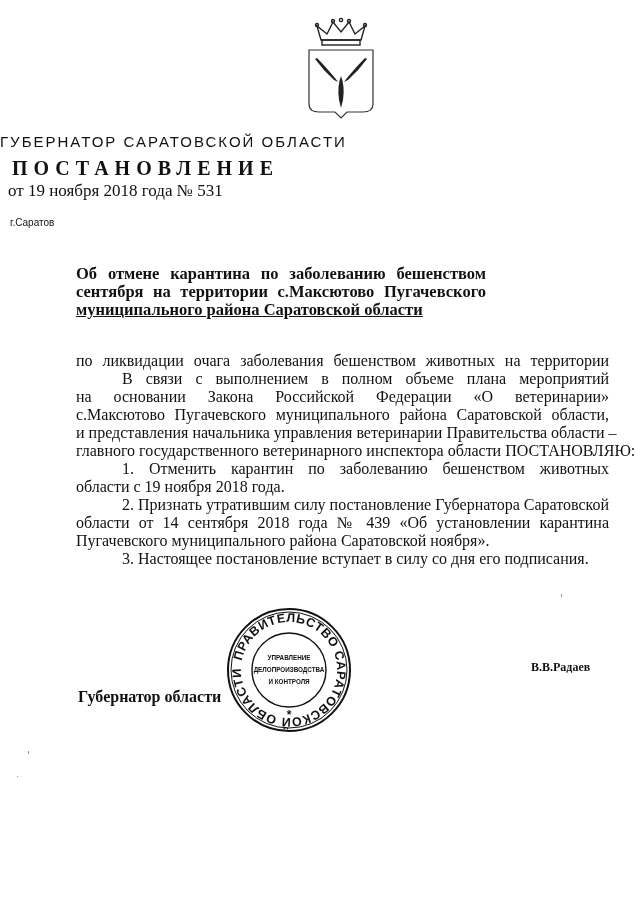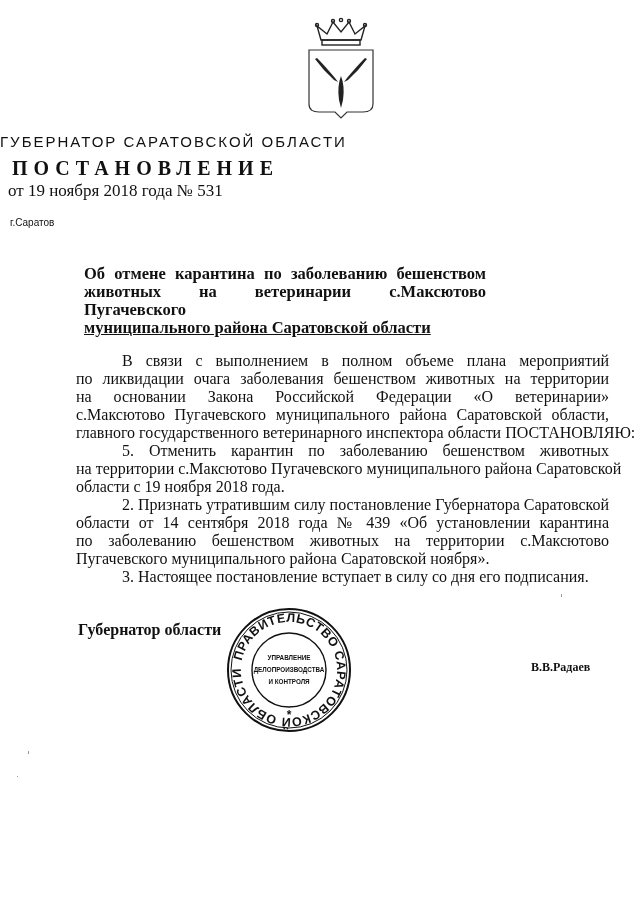--- a/index.html
+++ b/index.html
@@ -6,27 +6,27 @@
   body { width: 640px; height: 905px; position: relative; overflow: hidden;
          font-family: "Liberation Serif", "DejaVu Serif", serif; color: #111; }
   .abs { position: absolute; }
   .center { left: 0; width: 640px; text-align: left; }
   #emblem { left: 301px; top: 12px; width: 80px; height: 108px; }
   #issuer { top: 133px; font-size: 15px; letter-spacing: 2px; font-family: "Liberation Sans", sans-serif; }
   #doc-type { top: 157px; font-size: 20px; font-weight: bold; letter-spacing: 6px; left: 12px; }
   #doc-date { top: 181px; font-size: 17px; left: 8px; }
   #city { top: 217px; font-size: 10px; left: 10px; font-family: "Liberation Sans", sans-serif; }
   #subject { left: 76px; top: 265px; width: 410px; font-size: 16.5px; font-weight: bold; line-height: 18px; text-align: justify; }
-  #subject span { display: block; text-align: justify; text-align-last: justify; margin-left: 8px; }
+  #subject span { display: block; text-align: justify; text-align-last: justify; }
   #subject span.last { text-align-last: left; text-decoration: underline; }
   #body { left: 76px; top: 352px; width: 533px; font-size: 16px; line-height: 18px; }
   .line { display: block; text-align: justify; text-align-last: justify; white-space: nowrap; height: 18px; }
   .line.indent { padding-left: 46px; }
   .line.last { text-align-last: left; }
-  #sign-title { left: 78px; top: 621px; font-size: 16px; font-weight: bold; }
+  #sign-title { left: 78px; top: 688px; font-size: 16px; font-weight: bold; }
   #sign-name { left: 531px; top: 660px; font-size: 12px; font-weight: bold; }
   #stamp { left: 226px; top: 607px; width: 126px; height: 126px; }
   .speck { position: absolute; background: #999; width: 1px; }
 </style>
 </head>
 <body>
 
 <svg id="emblem" class="abs" viewBox="0 0 80 108">
 
   <g fill="none" stroke="#222" stroke-width="1.4">
@@ -48,41 +48,40 @@
   </g>
 </svg>
 
 <div id="issuer" class="abs center">ГУБЕРНАТОР САРАТОВСКОЙ ОБЛАСТИ</div>
 <div id="doc-type" class="abs center">ПОСТАНОВЛЕНИЕ</div>
 <div id="doc-date" class="abs center">от 19 ноября 2018 года № 531</div>
 <div id="city" class="abs center">г.Саратов</div>
 
 <div id="subject" class="abs">
   <span>Об отмене карантина по заболеванию бешенством</span>
-  <span>животных на ветеринарии с.Максютово Пугачевского</span>
+  <span>сентября на территории с.Максютово Пугачевского</span>
   <span class="last">муниципального района Саратовской области</span>
 </div>
 
 <div id="body" class="abs">
   <div>
+    <span class="line">по ликвидации очага заболевания бешенством животных на территории</span>
     <span class="line indent">В связи с выполнением в полном объеме плана мероприятий</span>
-    <span class="line">по ликвидации очага заболевания бешенством животных на территории</span>
     <span class="line">на основании Закона Российской Федерации «О ветеринарии»</span>
     <span class="line">с.Максютово Пугачевского муниципального района Саратовской области,</span>
+    <span class="line">и представления начальника управления ветеринарии Правительства области –</span>
     <span class="line">главного государственного ветеринарного инспектора области ПОСТАНОВЛЯЮ:</span>
   </div>
   <div>
-    <span class="line indent">5. Отменить карантин по заболеванию бешенством животных</span>
-    <span class="line">на территории с.Максютово Пугачевского муниципального района Саратовской</span>
+    <span class="line indent">1. Отменить карантин по заболеванию бешенством животных</span>
     <span class="line last">области с 19 ноября 2018 года.</span>
   </div>
   <div>
     <span class="line indent">2. Признать утратившим силу постановление Губернатора Саратовской</span>
     <span class="line">области от 14 сентября 2018 года № 439 «Об установлении карантина</span>
-    <span class="line">по заболеванию бешенством животных на территории с.Максютово</span>
     <span class="line last">Пугачевского муниципального района Саратовской ноября».</span>
   </div>
   <div>
     <span class="line indent last">3. Настоящее постановление вступает в силу со дня его подписания.</span>
   </div>
 </div>
 
 <div id="sign-title" class="abs">Губернатор области</div>
 <div id="sign-name" class="abs">В.В.Радаев</div>
 

